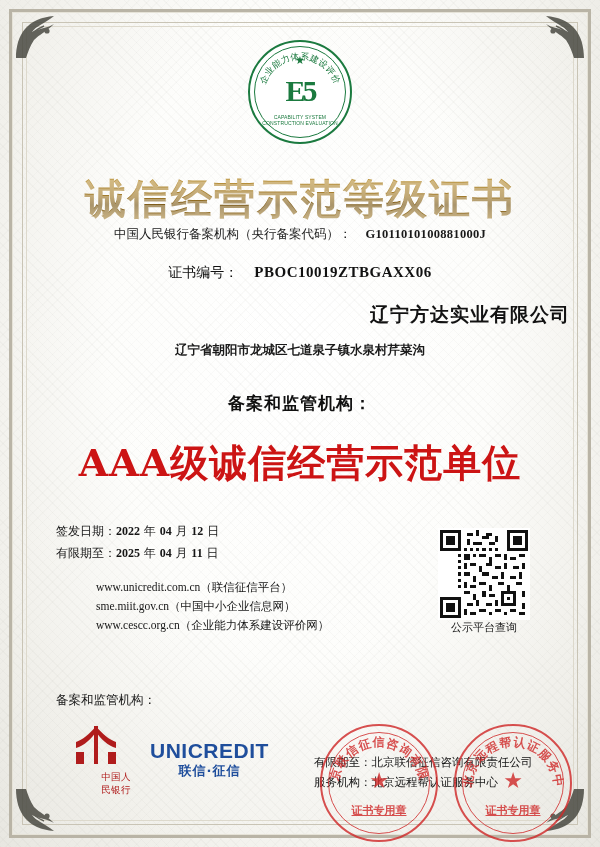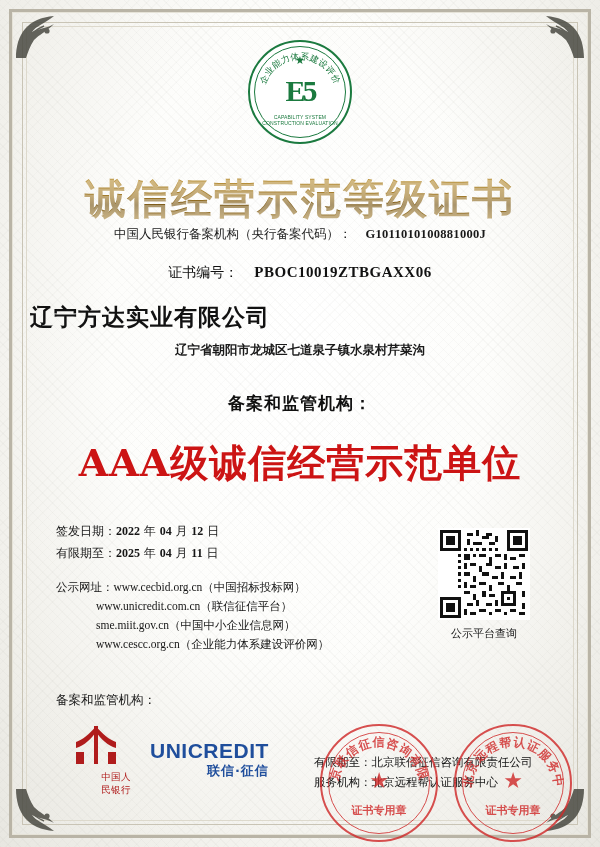--- a/index.html
+++ b/index.html
@@ -172,22 +172,22 @@
     font-family: "Liberation Serif", serif;
     font-weight: bold;
     font-size: 15px;
     margin-left: 16px;
     letter-spacing: 0.5px;
   }
   .company {
     position: absolute;
     top: 272px;
     left: 0; right: 0;
-    text-align: left;
-    font-size: 23px;
+    text-align: right;
+    font-size: 19px;
     font-weight: bold;
     color: #121212;
     font-family: "DejaVu Sans", "Liberation Sans", sans-serif;
     letter-spacing: 1px;
   }
   .address {
     position: absolute;
     top: 312px;
     left: 0; right: 0;
     text-align: center;
@@ -259,21 +259,21 @@
   .qr {
     width: 92px;
     height: 92px;
     margin: 0 auto;
     background: #fff;
     padding: 2px;
     box-sizing: border-box;
   }
   .qr svg { display: block; width: 100%; height: 100%; }
   .qr-caption {
-    margin-top: 6px;
+    margin-top: 0;
     font-size: 11px;
     color: #161616;
     font-family: Liberation Serif, serif;
   }
 
   
   .reg-label {
     position: absolute;
     left: 26px;
     top: 662px;
@@ -298,21 +298,21 @@
   }
   .pboc .mark svg { width: 100%; height: 100%; display:block; }
   .pboc .name {
     margin-top: 3px;
     font-size: 9.5px;
     color: #b01c1c;
     letter-spacing: 0.4px;
     font-family: Liberation Serif, serif;
     margin-left: 40px;
   }
-  .unicredit { text-align: right; }
+  .unicredit { text-align: center; }
   .unicredit .u1 {
     font-size: 21px;
     font-weight: bold;
     color: #1f4e9c;
     letter-spacing: 0.5px;
     font-family: "Liberation Sans", sans-serif;
     line-height: 22px;
   }
   .unicredit .u2 {
     font-size: 13px;
@@ -368,20 +368,21 @@
     line-height: 1;
   }
   .stamp .bottom-text {
     position: absolute;
     left: 0; right: 0;
     bottom: 22px;
     text-align: center;
     font-size: 11px;
     font-weight: bold;
     font-family: "DejaVu Sans", "Liberation Sans", sans-serif;
+    text-decoration: underline;
   }
   .stamp1 { left: 290px; top: 694px; }
   .stamp2 { left: 424px; top: 694px; }
 </style>
 </head>
 <body>
 
 <div id="cert">
   <div class="outer-border"></div>
   <div class="inner-border"></div>
@@ -466,23 +467,20 @@
         <span class="lbl">有限期至：</span><span class="v">2025</span>
         <span>年</span>
         <span class="v">04</span>
         <span>月</span>
         <span class="v">11</span>
         <span>日</span>
       </div>
     </div>
 
     <div class="sites">
-      <div class="first">
-        <span>公示网址：</span><span class="url">www.cecbid.org.cn</span><span>（中国招标投标网）</span>
-      </div>
       <div class="indent">
         <span class="url">www.unicredit.com.cn</span><span>（联信征信平台）</span>
       </div>
       <div class="indent">
         <span class="url">sme.miit.gov.cn</span><span>（中国中小企业信息网）</span>
       </div>
       <div class="indent">
         <span class="url">www.cescc.org.cn</span><span>（企业能力体系建设评价网）</span>
       </div>
     </div>

